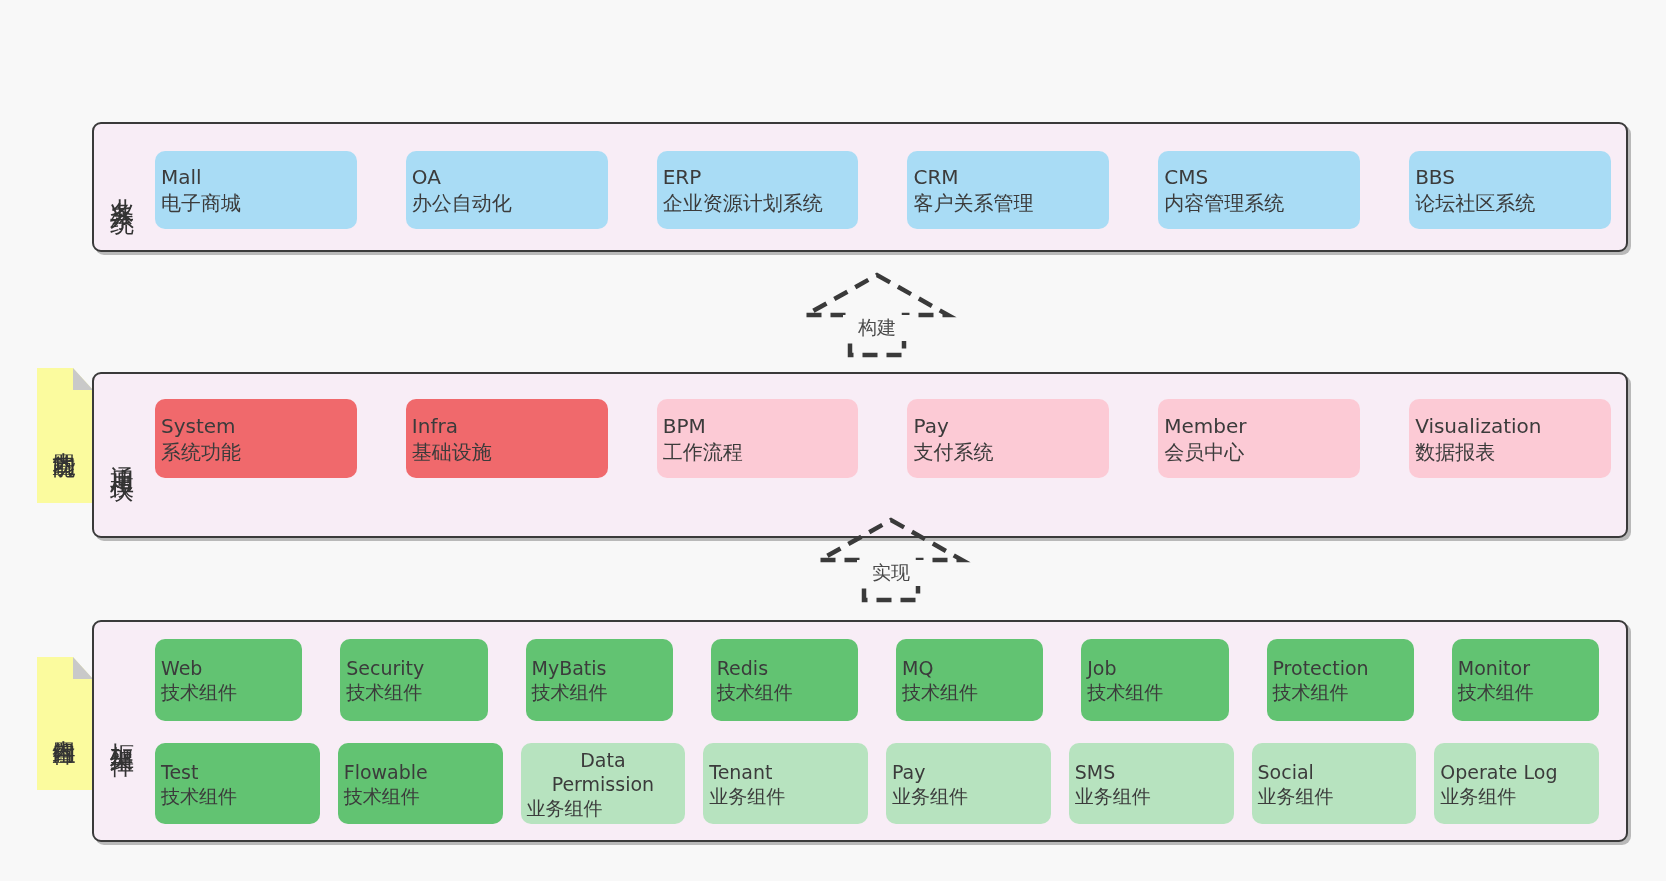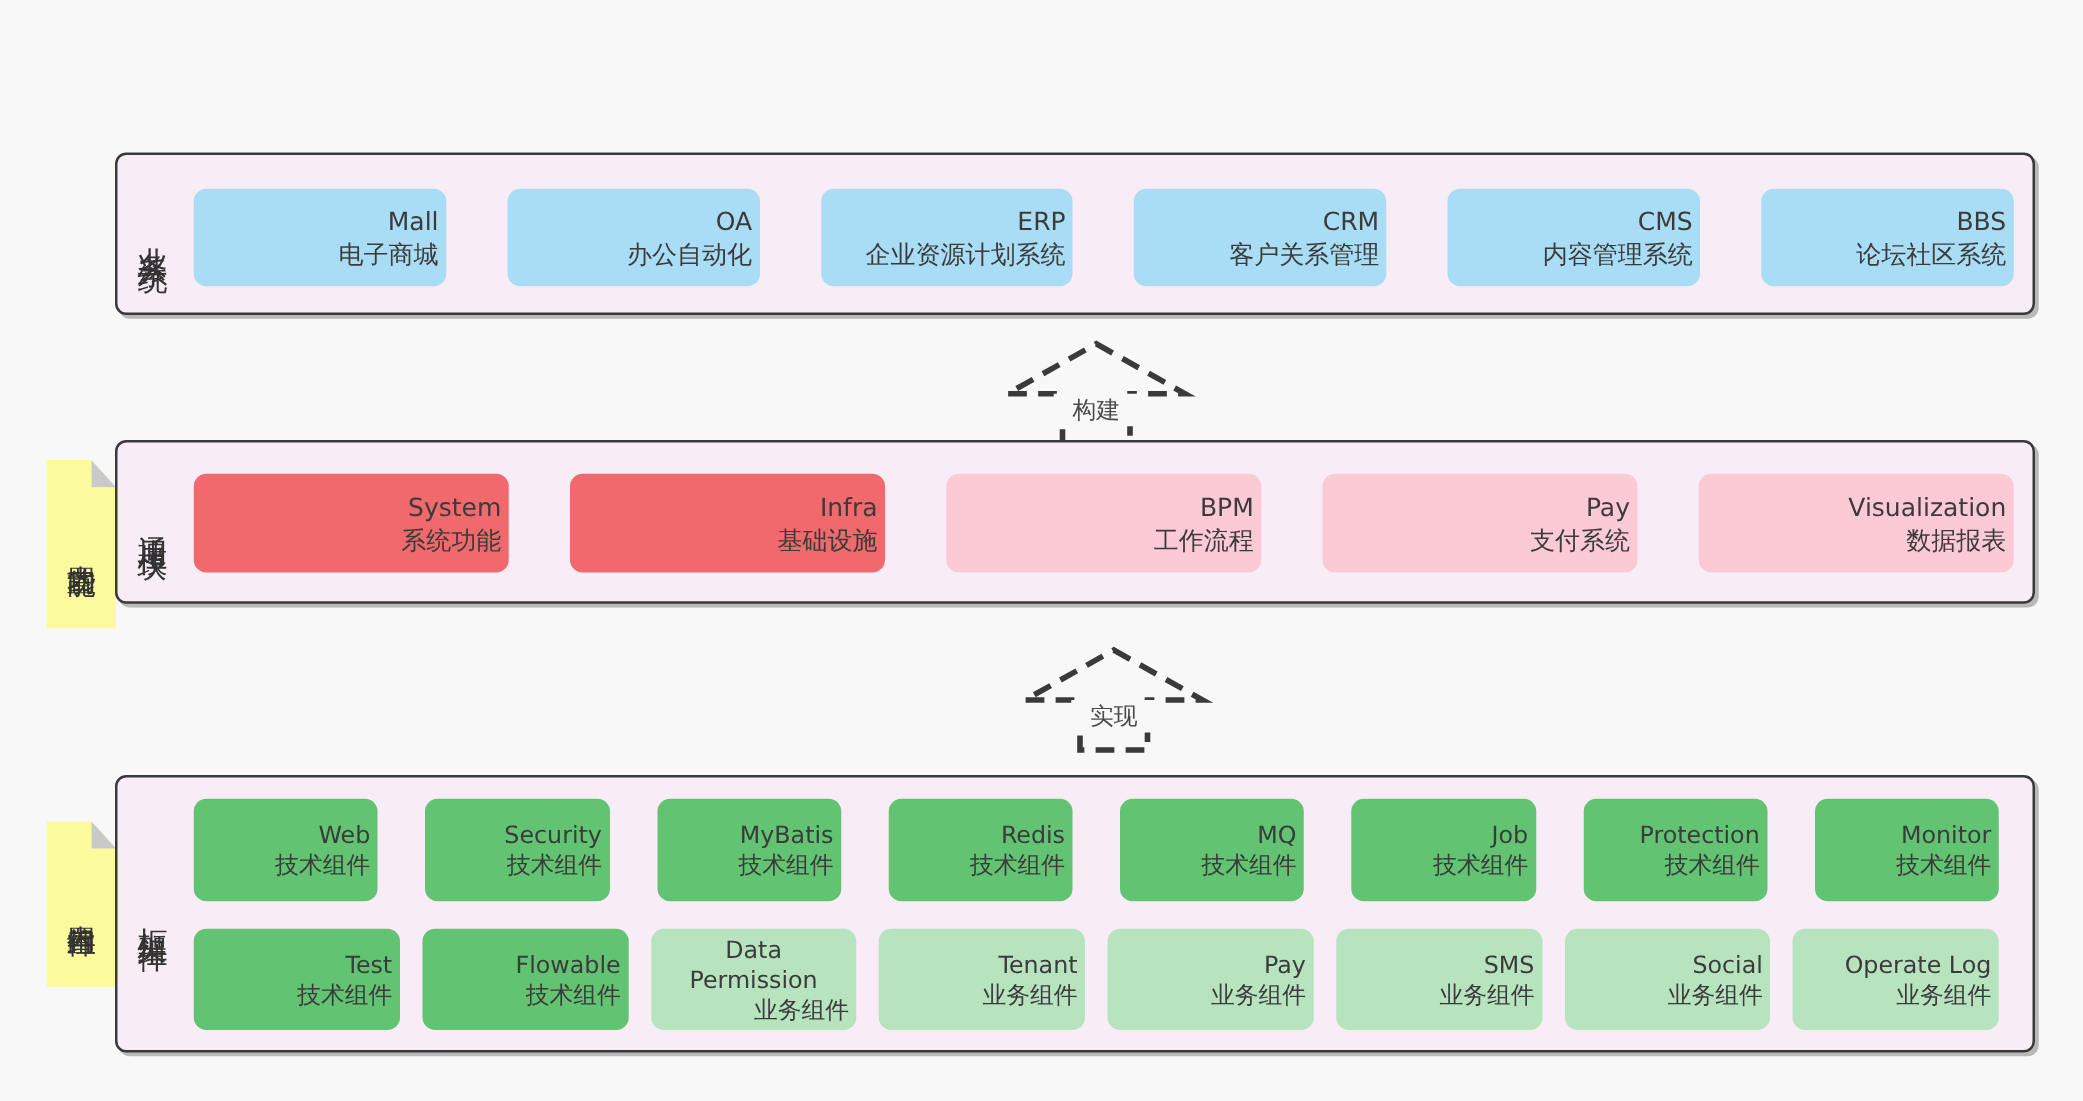--- a/index.html
+++ b/index.html
@@ -8,37 +8,37 @@
     background:#f8f8f8;color:#3b3b3b;
     font-family:"DejaVu Sans","Liberation Sans",sans-serif;
   }
   
   .layer{
     position:absolute;left:92px;width:1536px;box-sizing:border-box;
     background:#f8edf6;border:2px solid #3a3a3a;border-radius:9px;
     box-shadow:3px 3px 0 rgba(90,90,90,.4);
   }
   .layer1{top:122px;height:130px}
-  .layer2{top:352px;height:131px}
+  .layer2{top:372px;height:166px}
   .layer3{top:620px;height:222px}
   .side-label{
     position:absolute;left:12px;top:0;height:100%;
     display:flex;align-items:center;justify-content:center;
     writing-mode:vertical-rl;text-orientation:upright;
     font-size:24px;letter-spacing:4px;color:#333;
   }
   
   .row{position:absolute;display:flex}
   .row-1{left:61px;right:15px;top:27px;gap:49px;height:78px}
   .row-2{left:61px;right:15px;top:25px;gap:49px;height:79px}
   .row-3a{left:61px;right:27px;top:17px;gap:38px;height:82px}
   .row-3b{left:61px;right:27px;top:121px;gap:18px;height:81px}
   .box{
     flex:1;border-radius:10px;box-sizing:border-box;padding:2px 6px;
-    display:flex;flex-direction:column;align-items:flex-end;justify-content:center;
+    display:flex;flex-direction:column;align-items:flex-start;justify-content:center;
     text-align:center;font-size:20px;line-height:26px;
   }
   .row-3a .box,.row-3b .box{font-size:19px;line-height:24px}
   .blue{background:#a9dcf5}
   .red{background:#f0696c}
   .pink{background:#fccad5}
   .green{background:#62c372}
   .lightgreen{background:#b7e3bf}
   
   .sticky{
@@ -130,20 +130,24 @@
     </div>
     <div class="box pink">
       <div>BPM</div>
       <div>工作流程</div>
     </div>
     <div class="box pink">
       <div>Pay</div>
       <div>支付系统</div>
     </div>
     <div class="box pink">
+      <div>Member</div>
+      <div>会员中心</div>
+    </div>
+    <div class="box pink">
       <div>Visualization</div>
       <div>数据报表</div>
     </div>
   </div>
 </section>
 
 <div class="arrow arrow2">
   <svg viewBox="0 0 150 86">
     <polygon points="75,3 146,43 102,43 102,83 48,83 48,43 4,43"></polygon>
   </svg>

